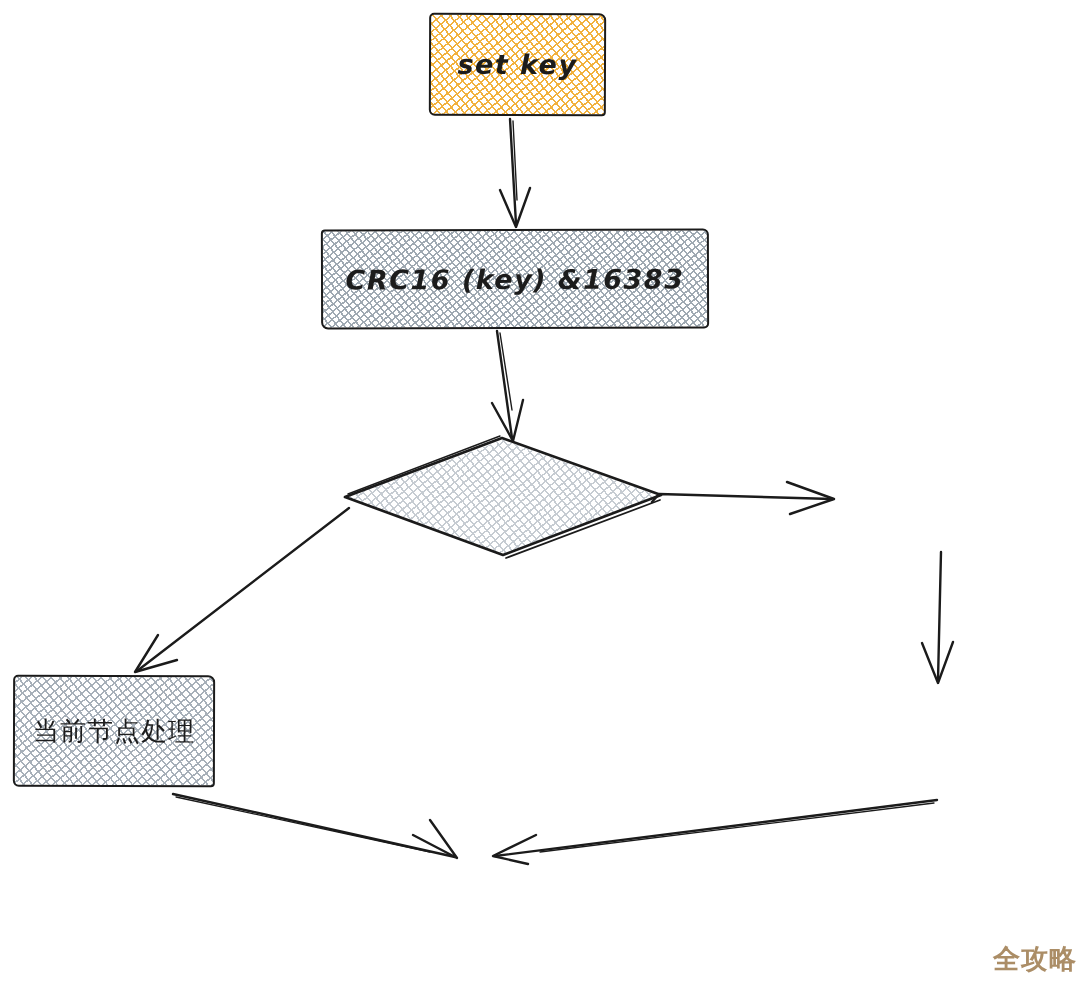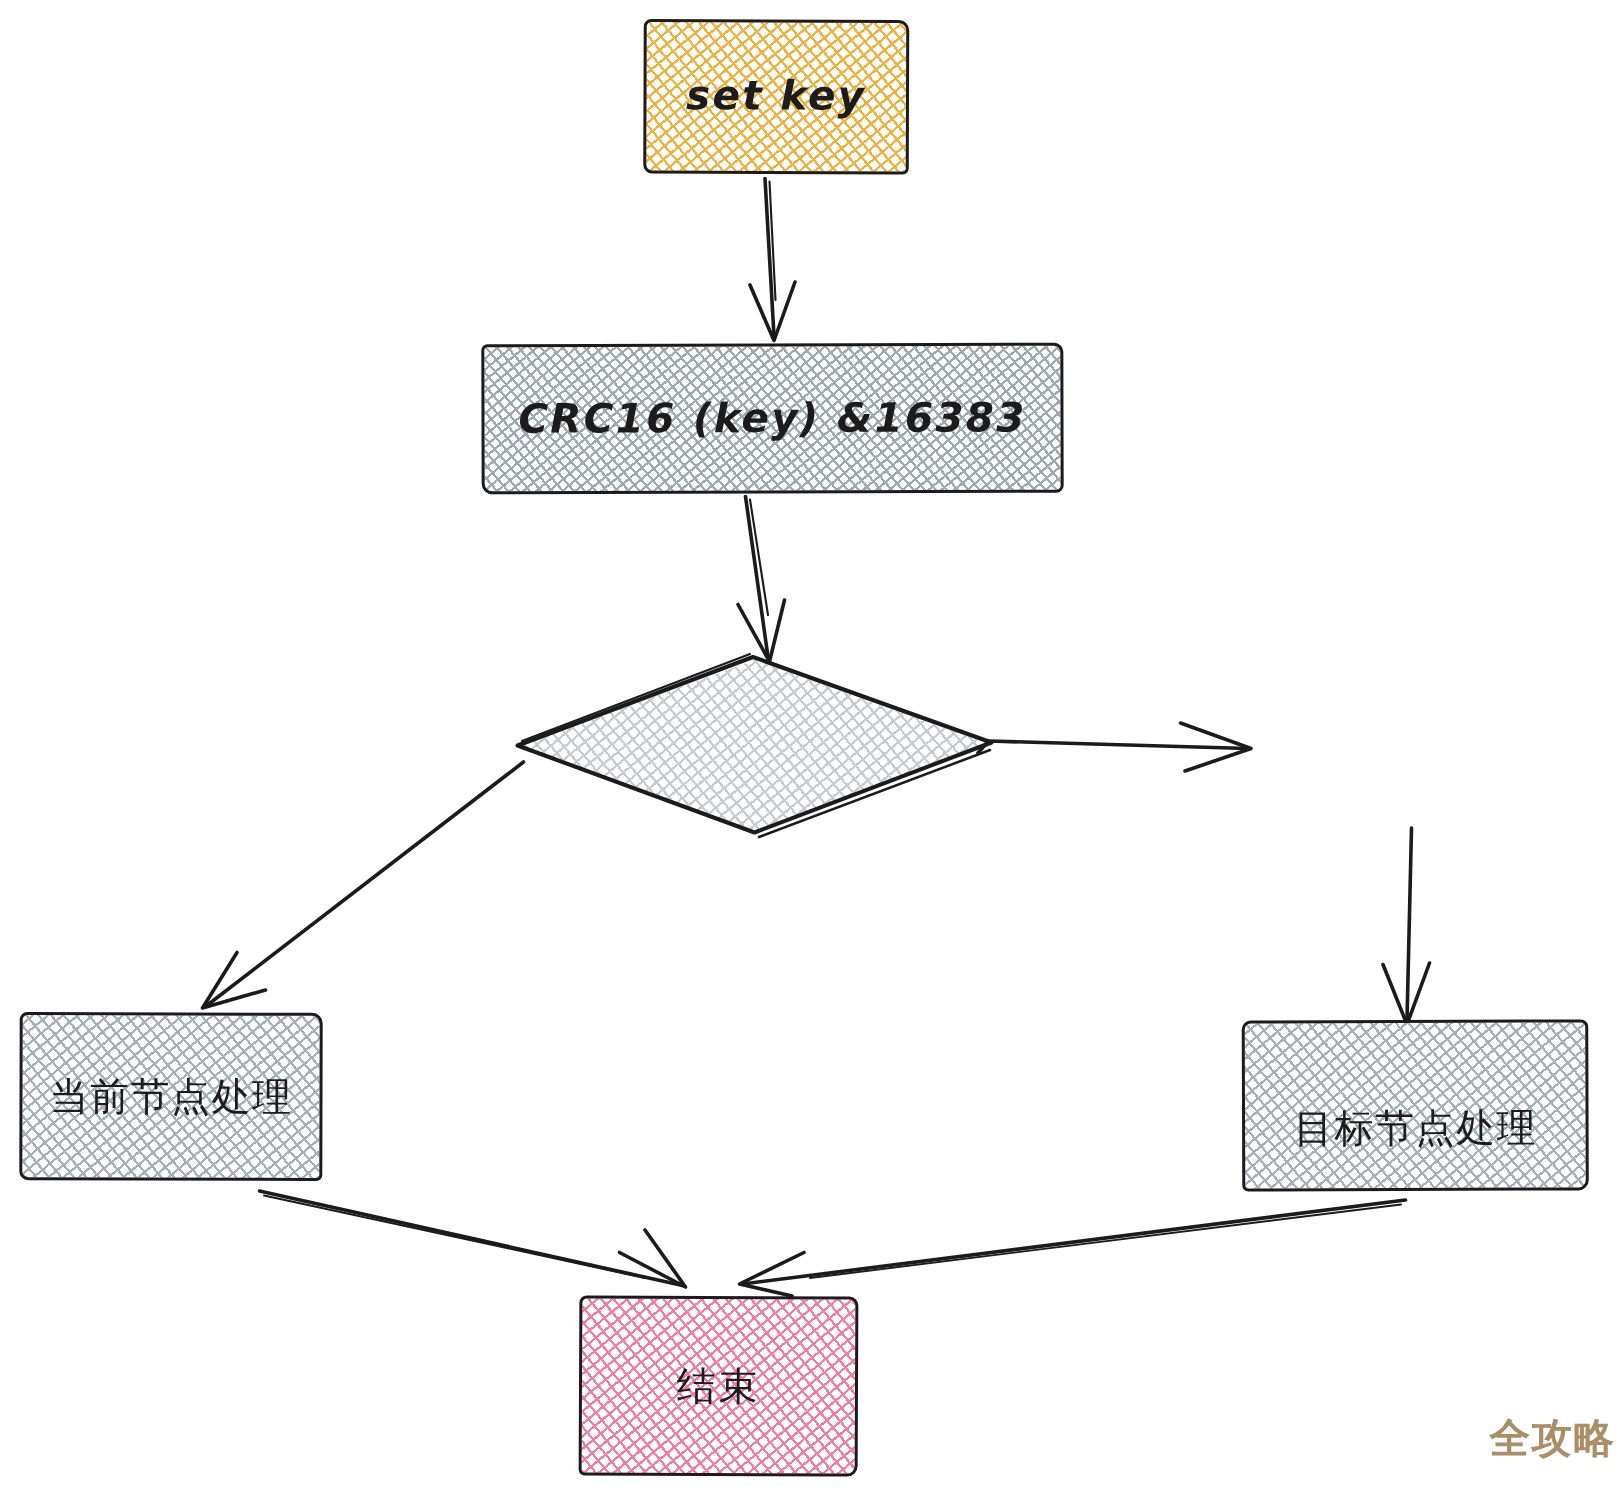--- a/index.html
+++ b/index.html
@@ -162,23 +162,17 @@
   <div class="node node-crc" style="--hatch: #9fa9b2;">
     <span>CRC16 (key) &amp;16383</span>
   </div>
 
 
 
   <div class="node node-current" style="--hatch: #a7b0b9;">
     <span>当前节点处理</span>
   </div>
 
-  <div class="node node-target" style="--hatch: #a7b0b9;">
-    <span>目标节点处理</span>
-  </div>
 
-  <div class="node node-end" style="--hatch: #f27d9d;">
-    <span>结束</span>
-  </div>
 
   <div class="watermark" style="--wm: #ab8d66;">全攻略</div>
 
 </div>
 
 </body></html>

